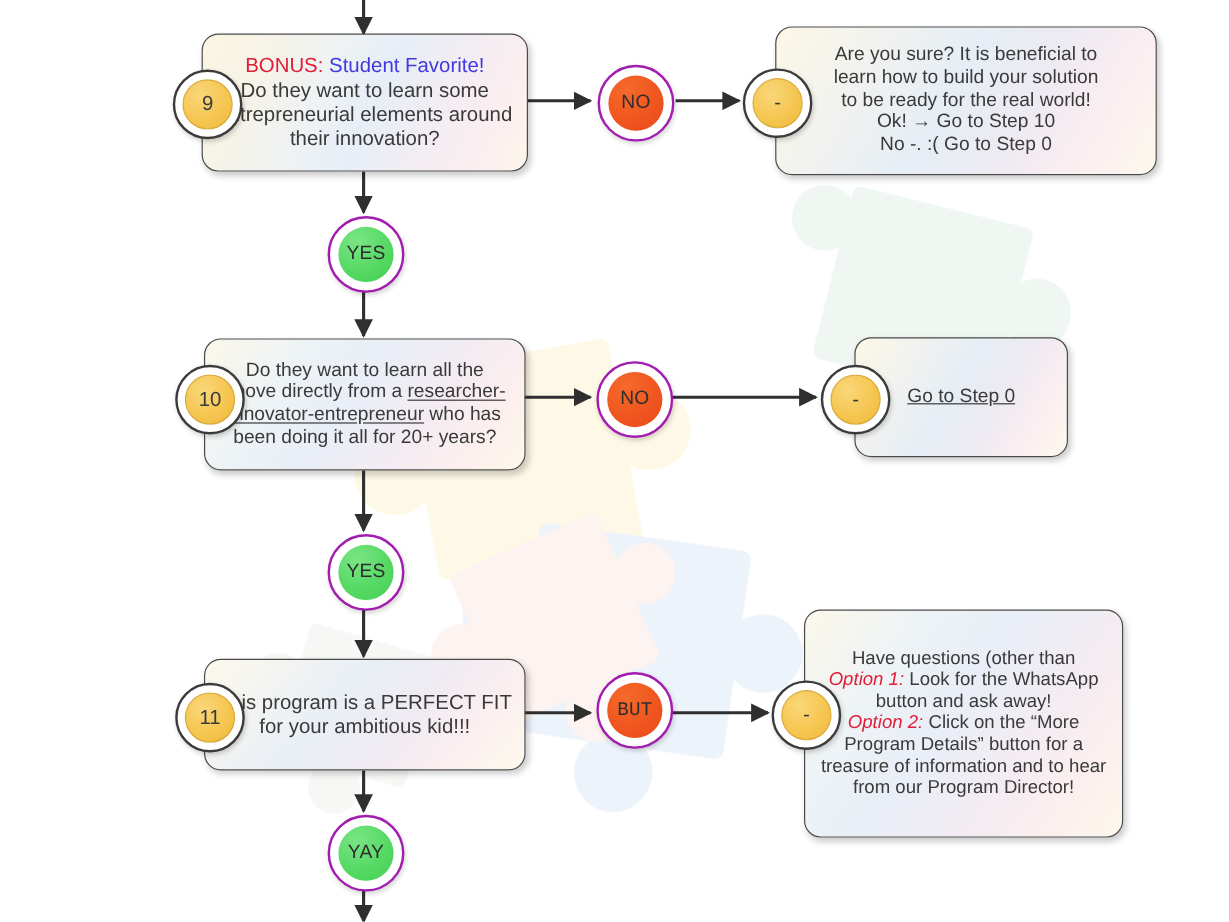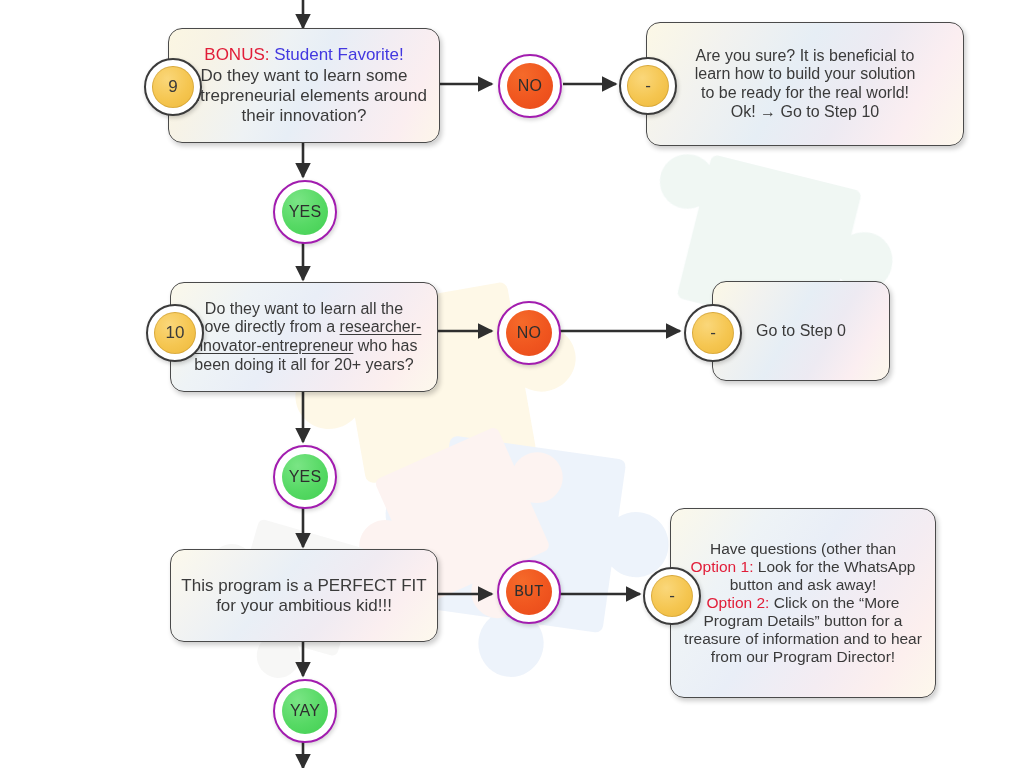--- a/index.html
+++ b/index.html
@@ -65,21 +65,21 @@
     width:46px;height:46px;border-radius:50%;
     display:flex;align-items:center;justify-content:center;
     font-size:16px;color:#2e2e2e;letter-spacing:.2px;
   }
   .disc-no{background:radial-gradient(circle at 34% 26%,#f56a2a 0%,#f0561f 55%,#e8491a 100%);}
   .disc-yes{background:radial-gradient(circle at 34% 26%,#7ae585 0%,#56d964 55%,#42cf52 100%);}
 
   
   .t-bonus{color:#e11d38;}
   .t-fav{color:#4338e0;}
-  .t-opt{color:#e11d38;}
+  .t-opt{color:#e11d38;font-style:italic;}
   .t-uline{text-decoration:underline;text-underline-offset:2px;}
 
   .fs17{font-size:17px;}
   .fs16{font-size:16px;}
   .fs15{font-size:15.5px;}
 </style>
 </head>
 <body>
 
 <div id="canvas">
@@ -152,20 +152,21 @@
   <div class="pill" style="left:498px;top:54px;">
     <div class="disc disc-no">NO</div>
   </div>
 
   <div class="box grad-b" style="left:646px;top:22px;width:318px;height:124px;">
     <div class="inner fs16">
       <div>Are you sure? It is beneficial to</div>
       <div>learn how to build your solution</div>
       <div>to be ready for the real world!</div>
       <div>Ok! → Go to Step 10</div>
+      <div>No -. :( Go to Step 0</div>
     </div>
   </div>
   <div class="step-badge" style="left:619px;top:57px;">
     <div class="disc dash">-</div>
   </div>
 
   <div class="pill" style="left:273px;top:180px;">
     <div class="disc disc-yes">YES</div>
   </div>
 
@@ -175,33 +176,36 @@
     </div>
   </div>
   <div class="step-badge" style="left:146px;top:304px;">
     <div class="disc">10</div>
   </div>
 
   <div class="pill" style="left:497px;top:301px;">
     <div class="disc disc-no">NO</div>
   </div>
 
-  <div class="box grad-b" style="left:712px;top:281px;width:178px;height:100px;">
+  <div class="box grad-b" style="left:712px;top:281px;width:178px;height:100px;text-decoration:underline;">
     <div class="inner fs16">Go to Step 0</div>
   </div>
   <div class="step-badge" style="left:684px;top:304px;">
     <div class="disc dash">-</div>
   </div>
 
   <div class="pill" style="left:273px;top:445px;">
     <div class="disc disc-yes">YES</div>
   </div>
 
   <div class="box grad-d" style="left:170px;top:549px;width:268px;height:93px;">
     <div class="inner fs17">This program is a PERFECT FIT for your ambitious kid!!!</div>
+  </div>
+  <div class="step-badge" style="left:146px;top:569px;">
+    <div class="disc">11</div>
   </div>
 
   <div class="pill" style="left:497px;top:560px;font-family:Liberation Mono, monospace;">
     <div class="disc disc-no">BUT</div>
   </div>
 
   <div class="box grad-c" style="left:670px;top:508px;width:266px;height:190px;">
     <div class="inner fs15">
       <div>Have questions (other than</div>
       <div>

